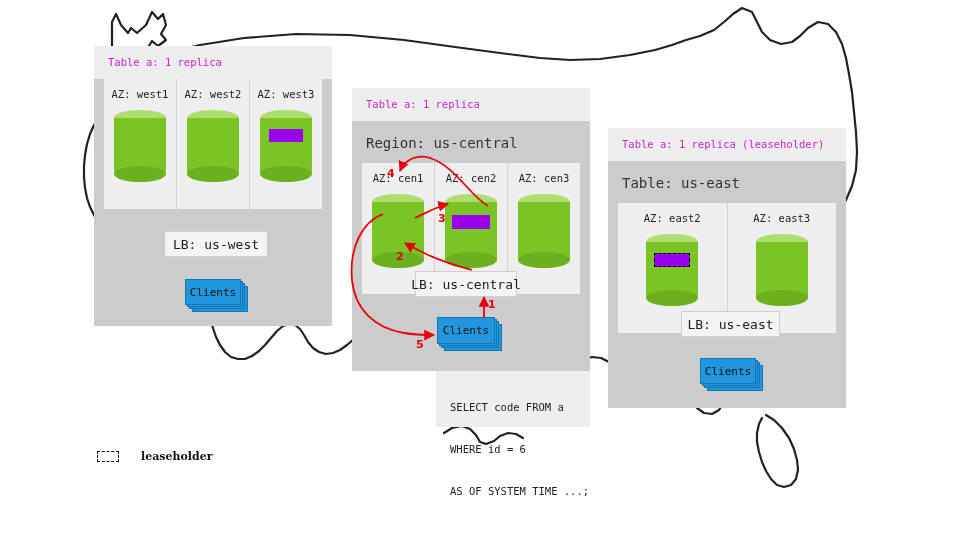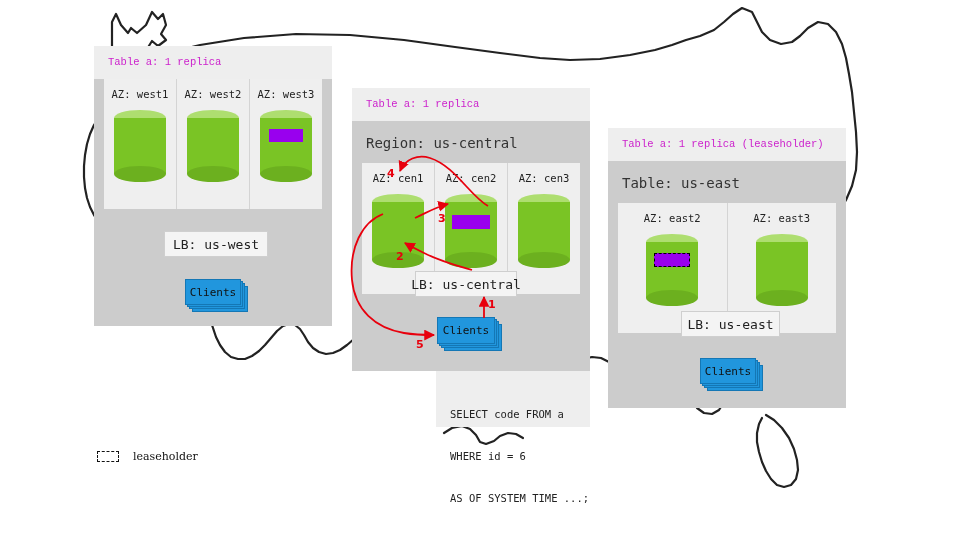--- a/index.html
+++ b/index.html
@@ -29,21 +29,20 @@
     background: #cccccc;
     box-sizing: border-box;
   }
   .region-banner {
     background: #eeeeee;
     color: #cc22cc;
     font-size: 10.5px;
     line-height: 1;
     padding: 11px 12px 11px 14px;
     white-space: nowrap;
-    font-family: Liberation Mono, monospace;
   }
   .region-title {
     color: #333333;
     font-size: 14px;
     padding: 14px 0 12px 14px;
     white-space: nowrap;
   }
   .az-strip {
     position: relative;
     display: flex;
@@ -139,33 +138,34 @@
     font-size: 11px;
     color: #111111;
     white-space: nowrap;
   }
 
   
   .sql-box {
     position: absolute;
     background: #eeeeee;
     box-sizing: border-box;
-    padding: 8px 14px;
+    padding: 1px 14px;
     font-size: 10.5px;
     line-height: 14px;
     color: #222222;
     white-space: pre;
   }
 
   
   .legend {
     position: absolute;
     display: flex;
     align-items: center;
-    gap: 14px;
+    gap: 22px;
+    font-weight: bold;
   }
   .legend-swatch {
     width: 22px;
     height: 11px;
     border: 1.6px dashed #111111;
     box-sizing: border-box;
     background: #ffffff;
   }
   .legend-text {
     font-family: "DejaVu Serif", "Liberation Serif", serif;

